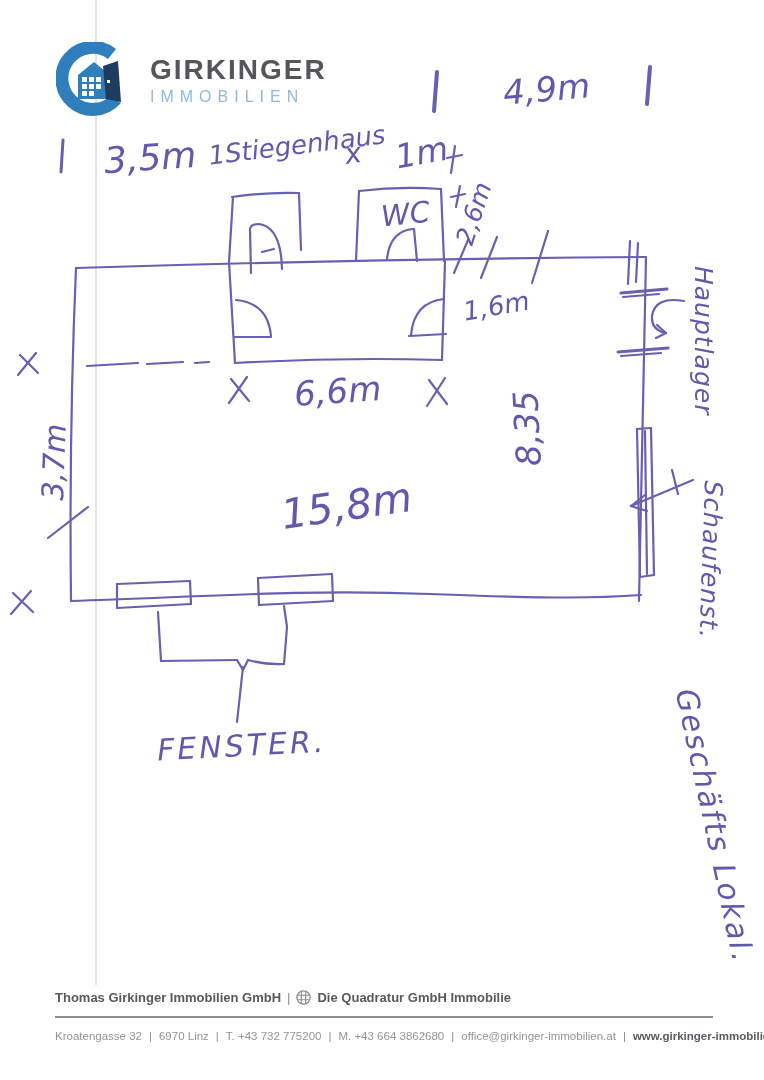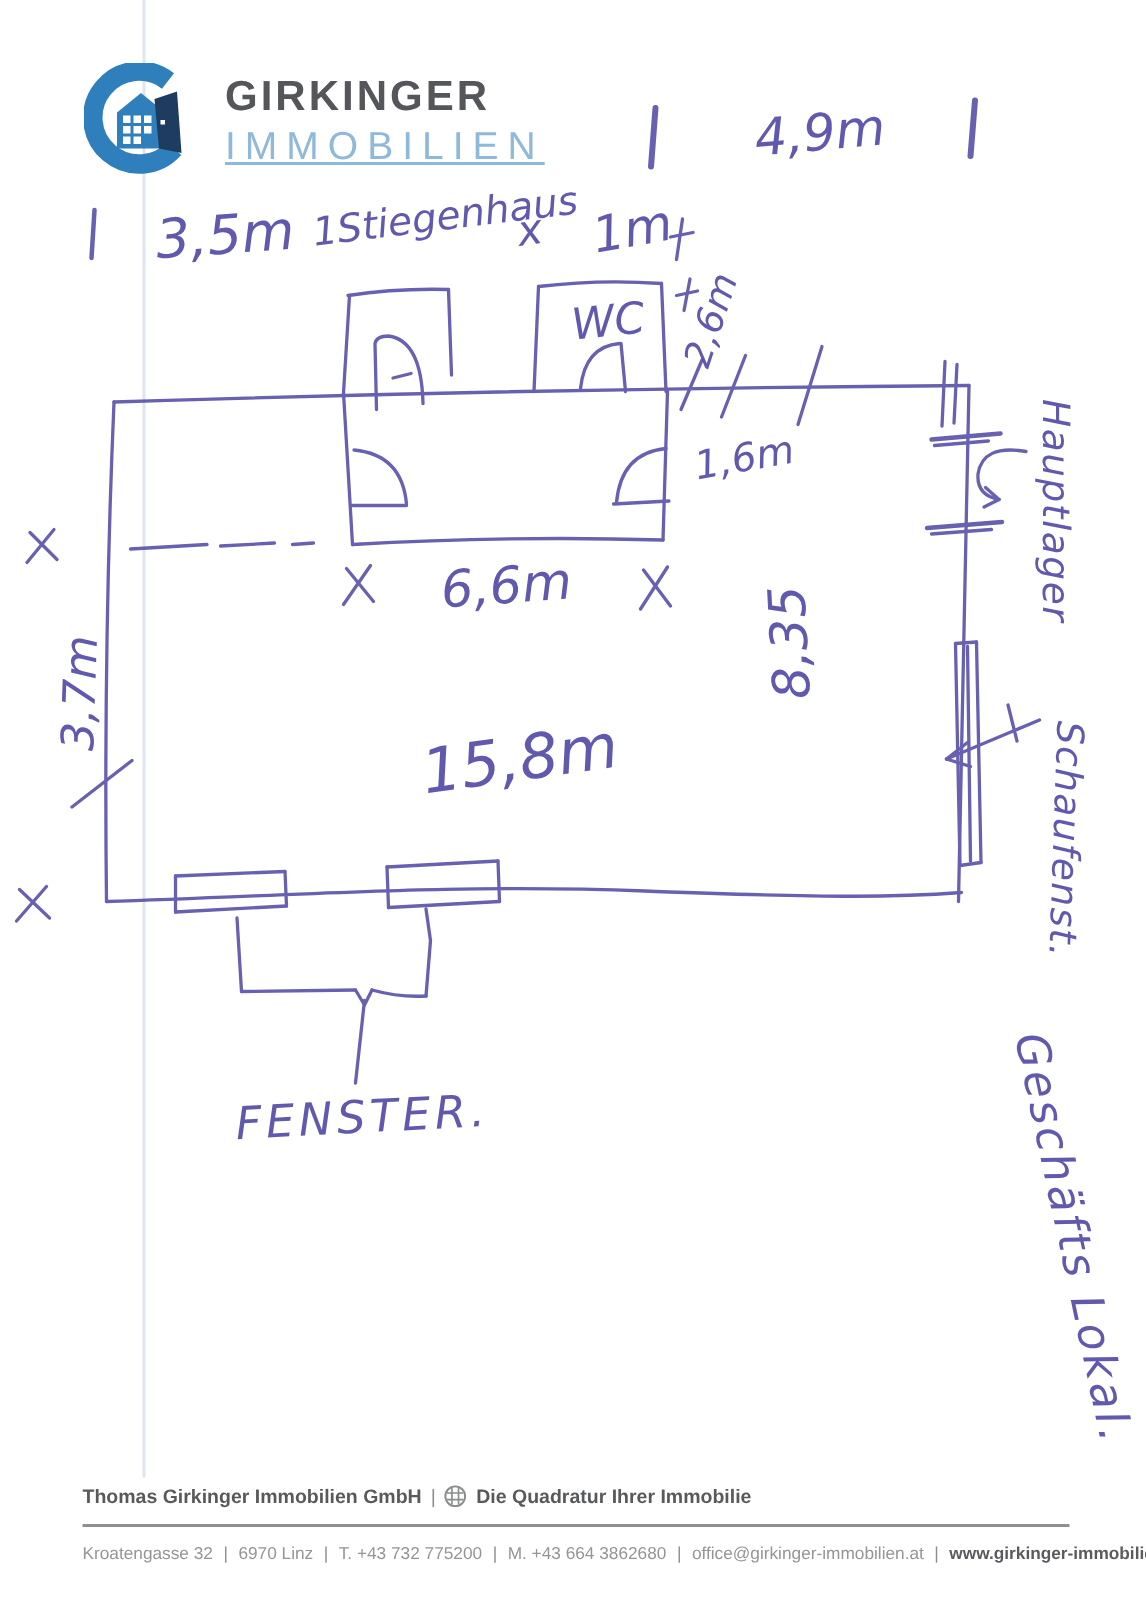--- a/index.html
+++ b/index.html
@@ -7,21 +7,21 @@
   .page{position:relative;width:764px;height:1080px;background:#ffffff;overflow:hidden;
         box-shadow:0 0 4px rgba(0,0,0,.2);padding-left:12px;}
   .fold-line{position:absolute;left:95px;top:0;width:2px;height:985px;
              background:rgba(150,170,200,.30);}
   
   .logo{position:absolute;left:56px;top:42px;display:flex;align-items:center;}
   .logo-icon{width:82px;height:76px;}
   .logo-text{margin-left:12px;}
   .brand-primary{font-size:28px;font-weight:700;color:#55565a;letter-spacing:2px;
                  font-family:"Liberation Sans",sans-serif;}
-  .brand-secondary{font-size:26px;font-weight:400;color:#8fb9da;letter-spacing:6px;margin-top:2px;text-decoration:underline;}
+  .brand-secondary{font-size:16px;font-weight:400;color:#8fb9da;letter-spacing:6px;margin-top:2px;}
   
   .hw{position:absolute;font-family:"DejaVu Sans",sans-serif;font-style:italic;
       color:#584fa8;white-space:nowrap;line-height:1;opacity:.94;}
   
   .footer-line1{position:absolute;left:55px;top:990px;width:660px;font-size:13px;
                 font-weight:700;color:#58595b;display:flex;gap:6px;}
   .footer-sep{font-weight:400;color:#8a8c8e;}
   .footer-divider{position:absolute;left:55px;top:1016px;width:658px;height:2px;background:#8d8f92;}
   .footer-line2{position:absolute;left:55px;top:1030px;width:680px;font-size:11.5px;
                 color:#939598;display:flex;align-items:flex-end;gap:7px;white-space:nowrap;}
@@ -190,21 +190,21 @@
   <div class="hw" style="left:726px;top:481px;font-size:25px;letter-spacing:1px;transform:rotate(92deg);transform-origin:left top;">Schaufenst.</div>
   <div class="hw" style="left:700px;top:686px;font-size:30px;letter-spacing:2px;transform:rotate(78deg);transform-origin:left top;">Geschäfts Lokal.</div>
 
   <div class="footer-line1">
     <span>Thomas Girkinger Immobilien GmbH</span>
     <span class="footer-sep">|</span>
     <svg class="quad-icon" width="15" height="15" viewBox="0 0 15 15">
       <circle cx="7.5" cy="7.5" r="6.6" fill="none" stroke="#8a8c8e" stroke-width="1.3"></circle>
       <path d="M5.3,2 V13 M9.7,2 V13 M2,5.3 H13 M2,9.7 H13" stroke="#8a8c8e" stroke-width="1.1" fill="none"></path>
     </svg>
-    <span>Die Quadratur Ihrer Immobilie</span>
+    <span>Die Quadratur GmbH Immobilie</span>
   </div>
 
   <div class="footer-divider"></div>
 
   <div class="footer-line2">
     <span>Kroatengasse 32</span>
     <span class="footer-sep">|</span>
     <span>6970 Linz</span>
     <span class="footer-sep">|</span>
     <span>T. +43 732 775200</span>

